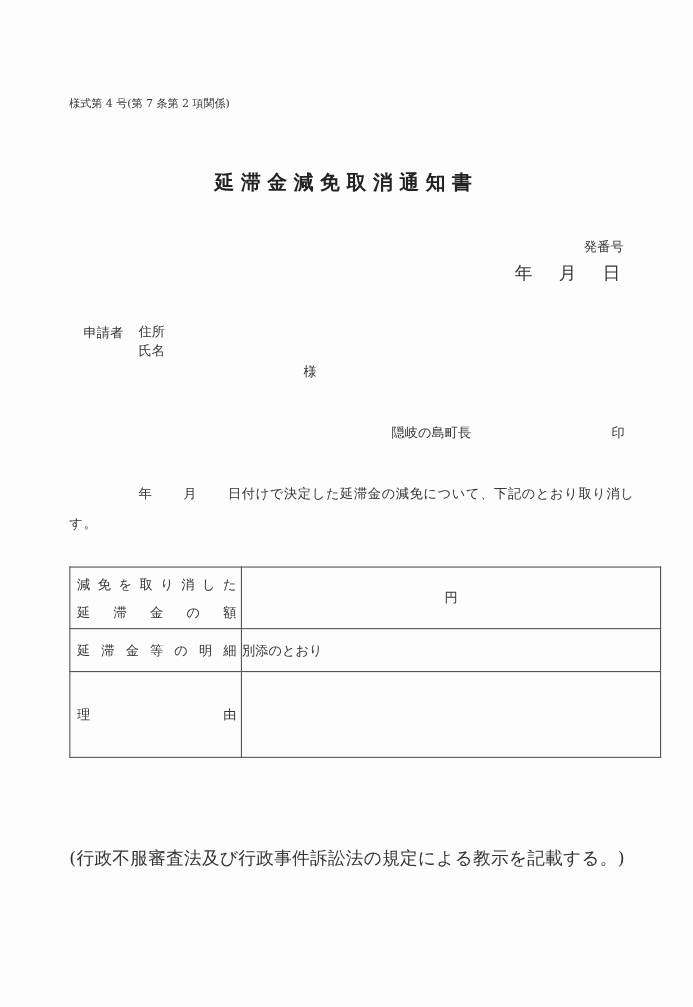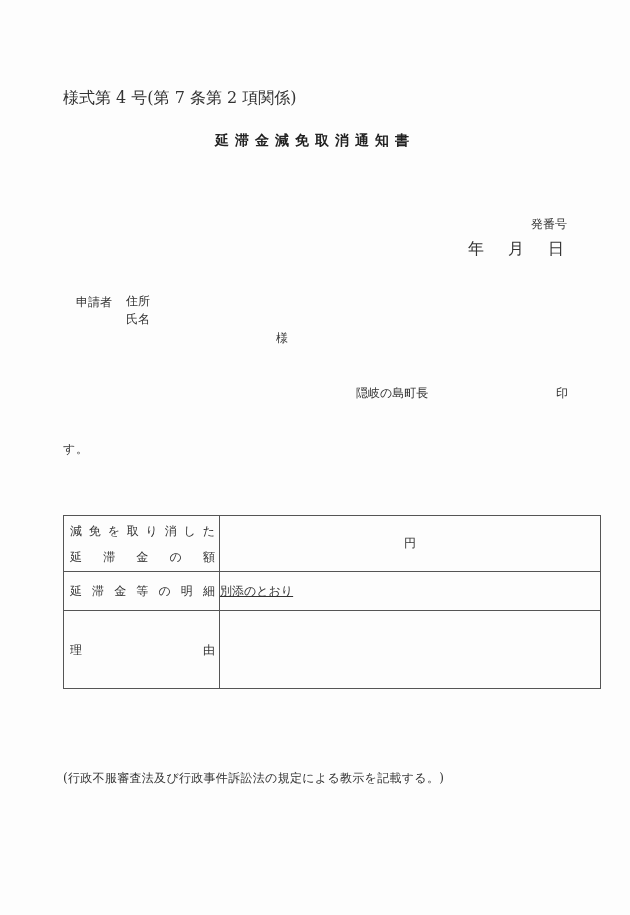--- a/index.html
+++ b/index.html
@@ -11,22 +11,22 @@
       width: 630px;
       height: 915px;
       position: relative;
       overflow: hidden;
       font-family: "DejaVu Serif", "Liberation Serif", serif;
       color: #333333;
       font-size: 12px;
     }
     .abs { position: absolute; white-space: nowrap; line-height: 1; }
 
-    .form-label { left: 63px; top: 90px; font-size: 16px; }
-    .doc-title { left: 0; width: 630px; text-align: center; top: 133px; font-size: 14px; font-weight: bold; letter-spacing: 6px; color: #222; }
+    .form-label { left: 63px; top: 90px; font-size: 10px; }
+    .doc-title { left: 0; width: 630px; text-align: center; top: 158px; font-size: 18px; font-weight: bold; letter-spacing: 6px; color: #222; }
     .doc-number { left: 531px; top: 207px; font-size: 12px; margin-top: 11px; }
     .date-line { left: 468px; top: 241px; font-size: 16px; }
     .date-line span { display: inline-block; }
     .date-line .gap { width: 24px; }
 
     .applicant-label { left: 76px; top: 296px; }
     .address-label { left: 126px; top: 296px; font-family: Liberation Mono, monospace; }
     .name-label { left: 126px; top: 313px; }
     .sama-label { left: 276px; top: 332px; }
     .mayor-label { left: 356px; top: 387px; }
@@ -65,23 +65,23 @@
     .row-amount td { height: 55px; }
     .row-detail td { height: 38px; }
     .row-reason td { height: 77px; }
 
     .spread {
       display: flex;
       justify-content: space-between;
       line-height: 26px;
     }
     .amount-cell { text-align: center; padding-right: 0; }
-    .detail-cell { padding-left: 6px; text-decoration: underline; }
+    .detail-cell { padding-left: 6px; }
 
-    .footer-note { left: 63px; top: 772px; font-size: 12px; letter-spacing: 0.3px; }
+    .footer-note { left: 63px; top: 772px; font-size: 16px; letter-spacing: 0.3px; }
   </style>
 </head>
 <body>
 
 <div class="abs form-label">様式第 4 号(第 7 条第 2 項関係)</div>
 
 <div class="abs doc-title">延滞金減免取消通知書</div>
 
 <div class="abs doc-number">発番号</div>
 
@@ -91,20 +91,21 @@
 
 <div class="abs applicant-label">申請者</div>
 <div class="abs address-label">住所</div>
 <div class="abs name-label">氏名</div>
 <div class="abs sama-label">様</div>
 
 <div class="abs mayor-label">隠岐の島町長</div>
 <div class="abs seal-label">印</div>
 
 <div class="body-text">
+  <span class="line"><span class="indent"></span><span>年</span><span class="gap-sm"></span><span>月</span><span class="gap-sm"></span><span>日付けで決定した延滞金の減免について、下記のとおり取り消し</span></span>
   <span class="line">す。</span>
 </div>
 
 <table class="notice-table">
   <tbody>
       <tr class="row-amount">
     <td class="head">
       <div class="spread">
         <span>減</span>
         <span>免</span>

